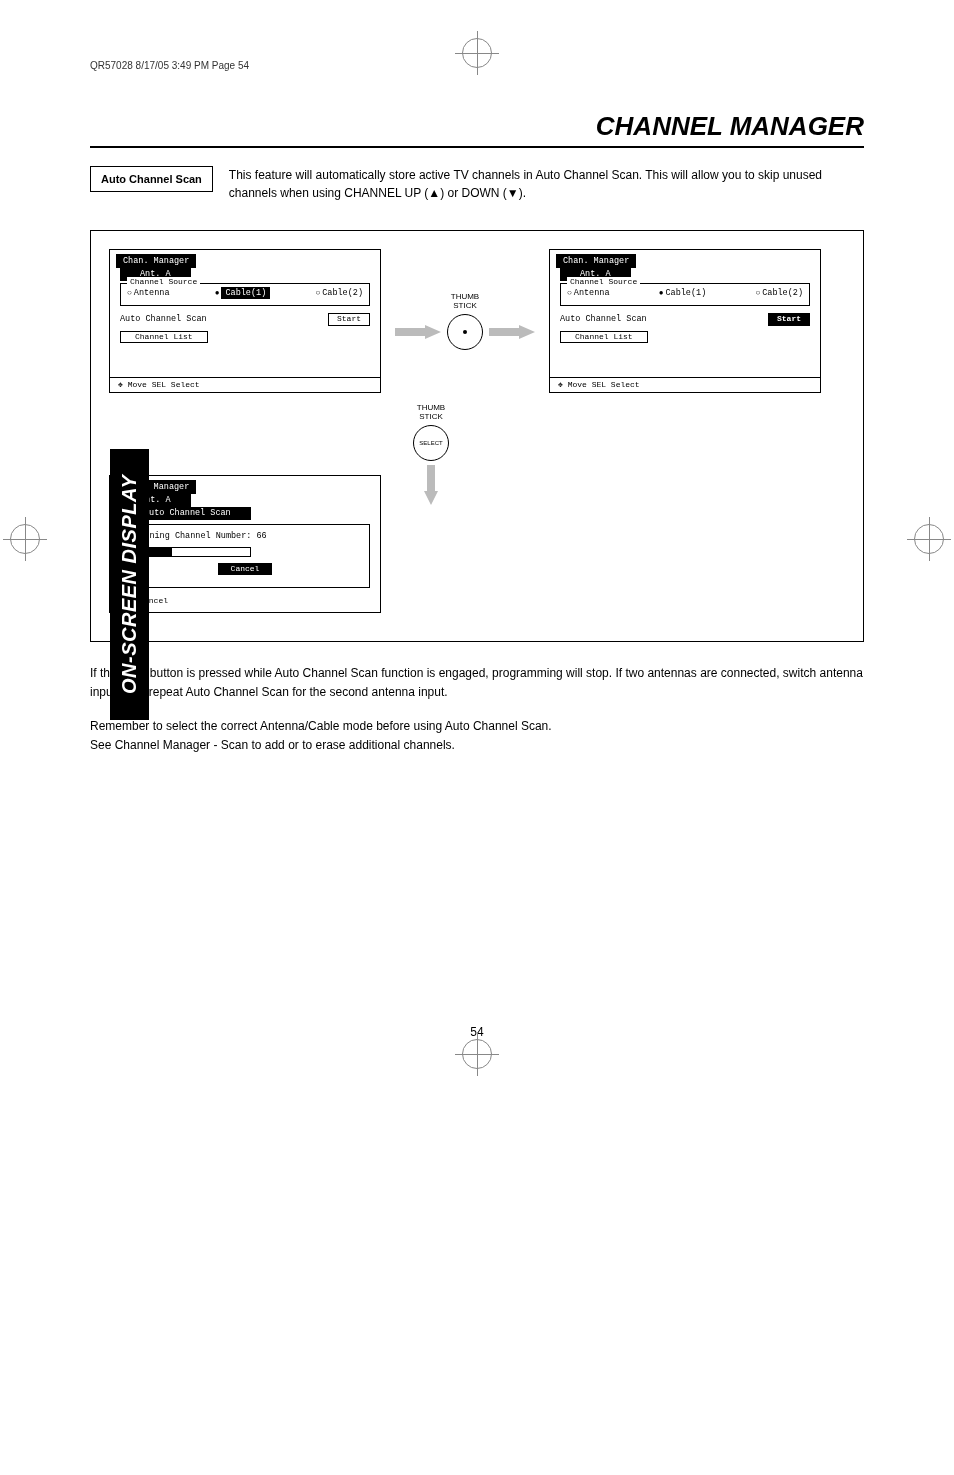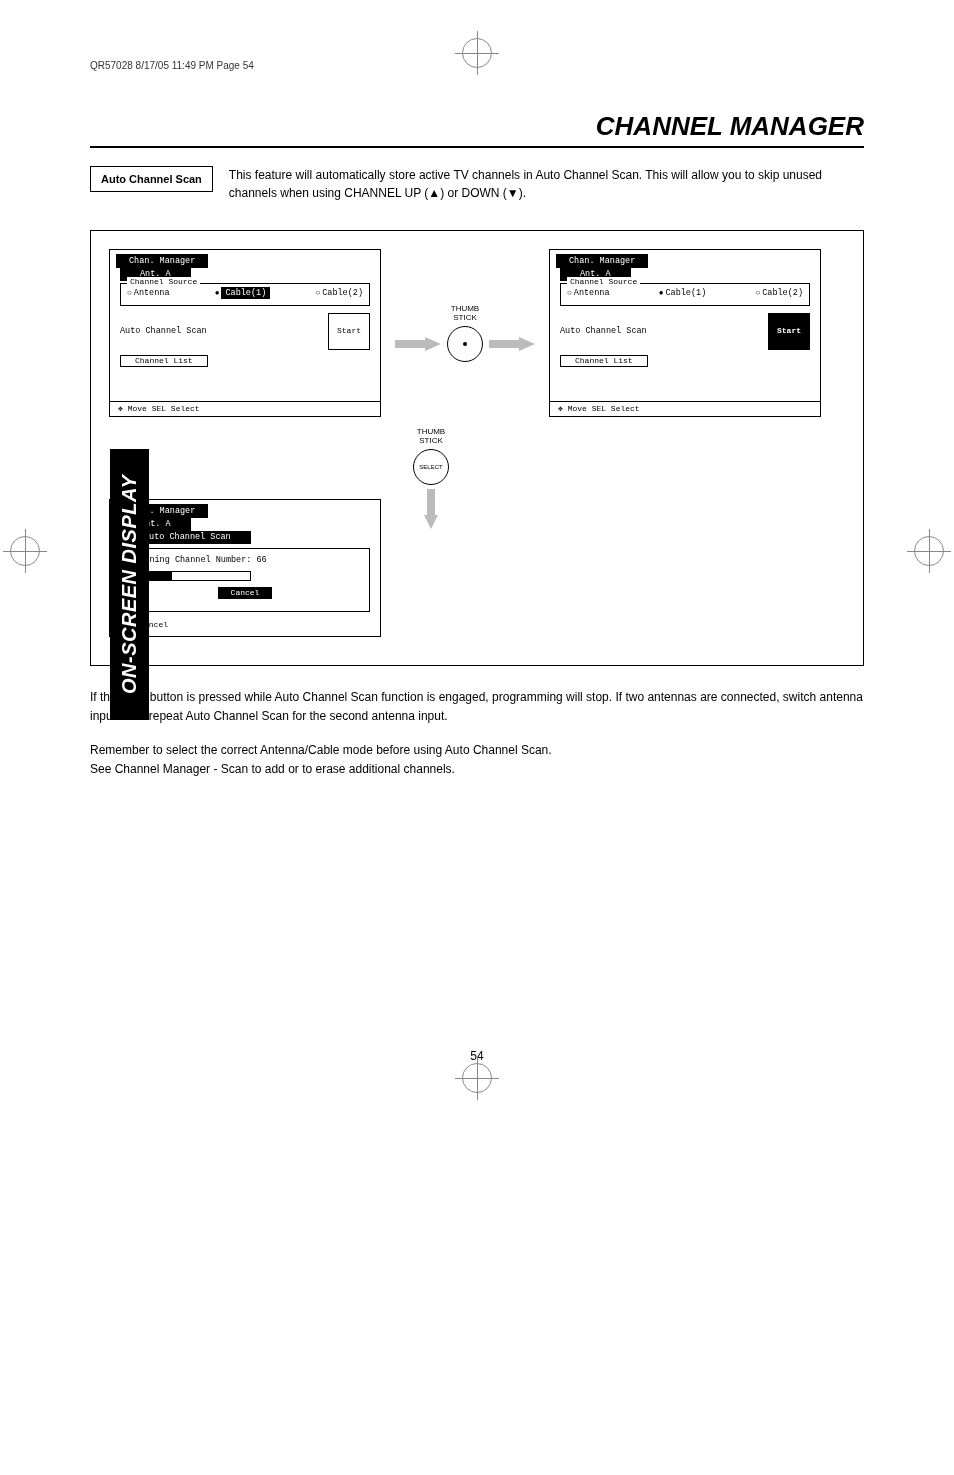--- a/index.html
+++ b/index.html
@@ -84,21 +84,21 @@
     font-size: 8.5px;
     line-height: 1.3;
     background: #fff;
   }
   .title-tab {
     display: inline-block;
     border: 1px solid #000;
     border-bottom: none;
     background: #000;
     color: #fff;
-    padding: 1px 12px;
+    padding: 1px 6px;
     margin: 4px 0 0 6px;
     font-size: 8.5px;
   }
   .sub-tab {
     display: inline-block;
     background: #000;
     color: #fff;
     padding: 1px 20px;
     margin: 0 0 0 10px;
     font-size: 8.5px;
@@ -127,21 +127,21 @@
   }
   .item-row {
     display: flex;
     justify-content: space-between;
     align-items: center;
     margin: 2px 10px;
     padding: 1px 0;
   }
   .btn-box {
     border: 1px solid #000;
-    padding: 12px 8px;
+    padding: 0 8px;
     font-size: 8px;
     background: #fff;
   }
   .btn-box.hl {
     background: #000;
     color: #fff;
     font-weight: bold;
   }
   .plain-box {
     border: 1px solid #000;
@@ -237,21 +237,21 @@
   }
   .double-arrow {
     display: flex; align-items: center; gap: 6px;
   }
 </style>
 </head>
 <body>
 
 <div class="page">
 
-  <div class="top-info">QR57028  8/17/05  11:49 PM  Page 54</div>
+  <div class="top-info">QR57028  8/17/05  3:49 PM  Page 54</div>
 
   <div class="printer-mark top-mark">
       <div class="crop-circle"></div>
     </div>
   <div class="printer-mark side-mark-l">
       <div class="crop-circle"></div>
     </div>
   <div class="printer-mark side-mark-r">
       <div class="crop-circle"></div>
     </div>

